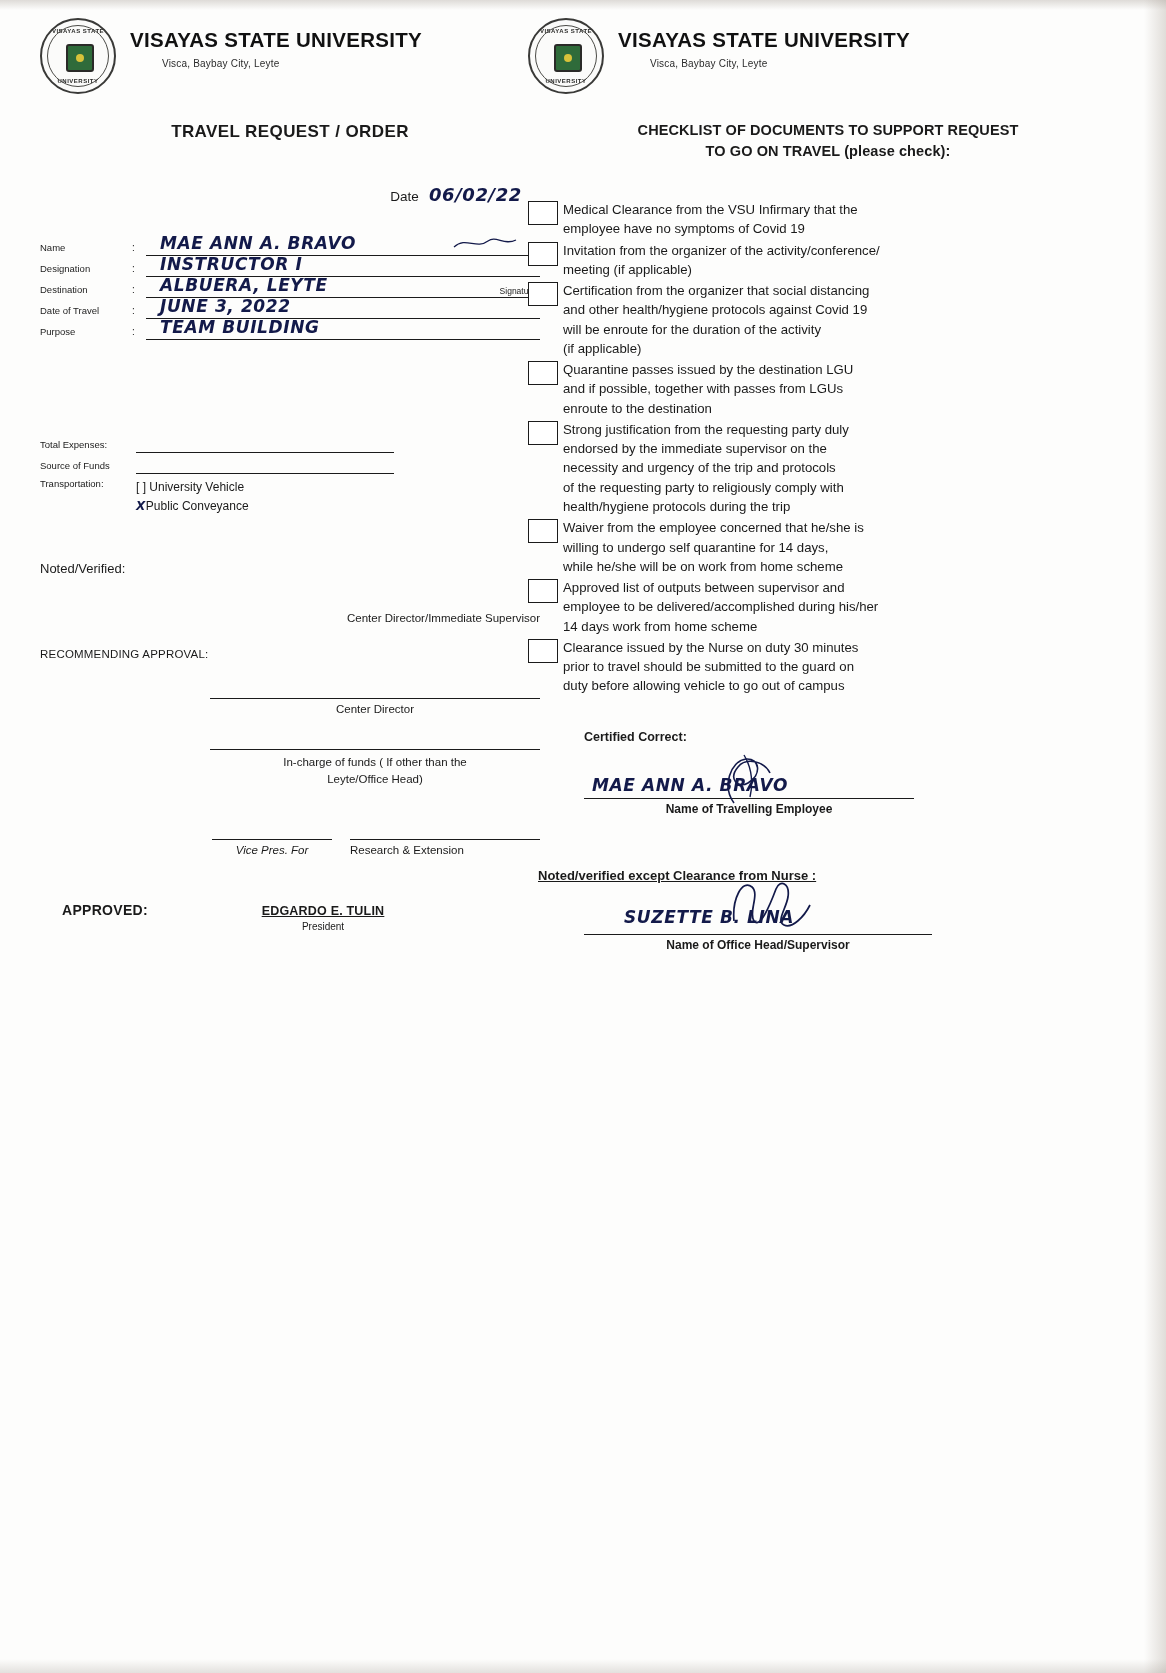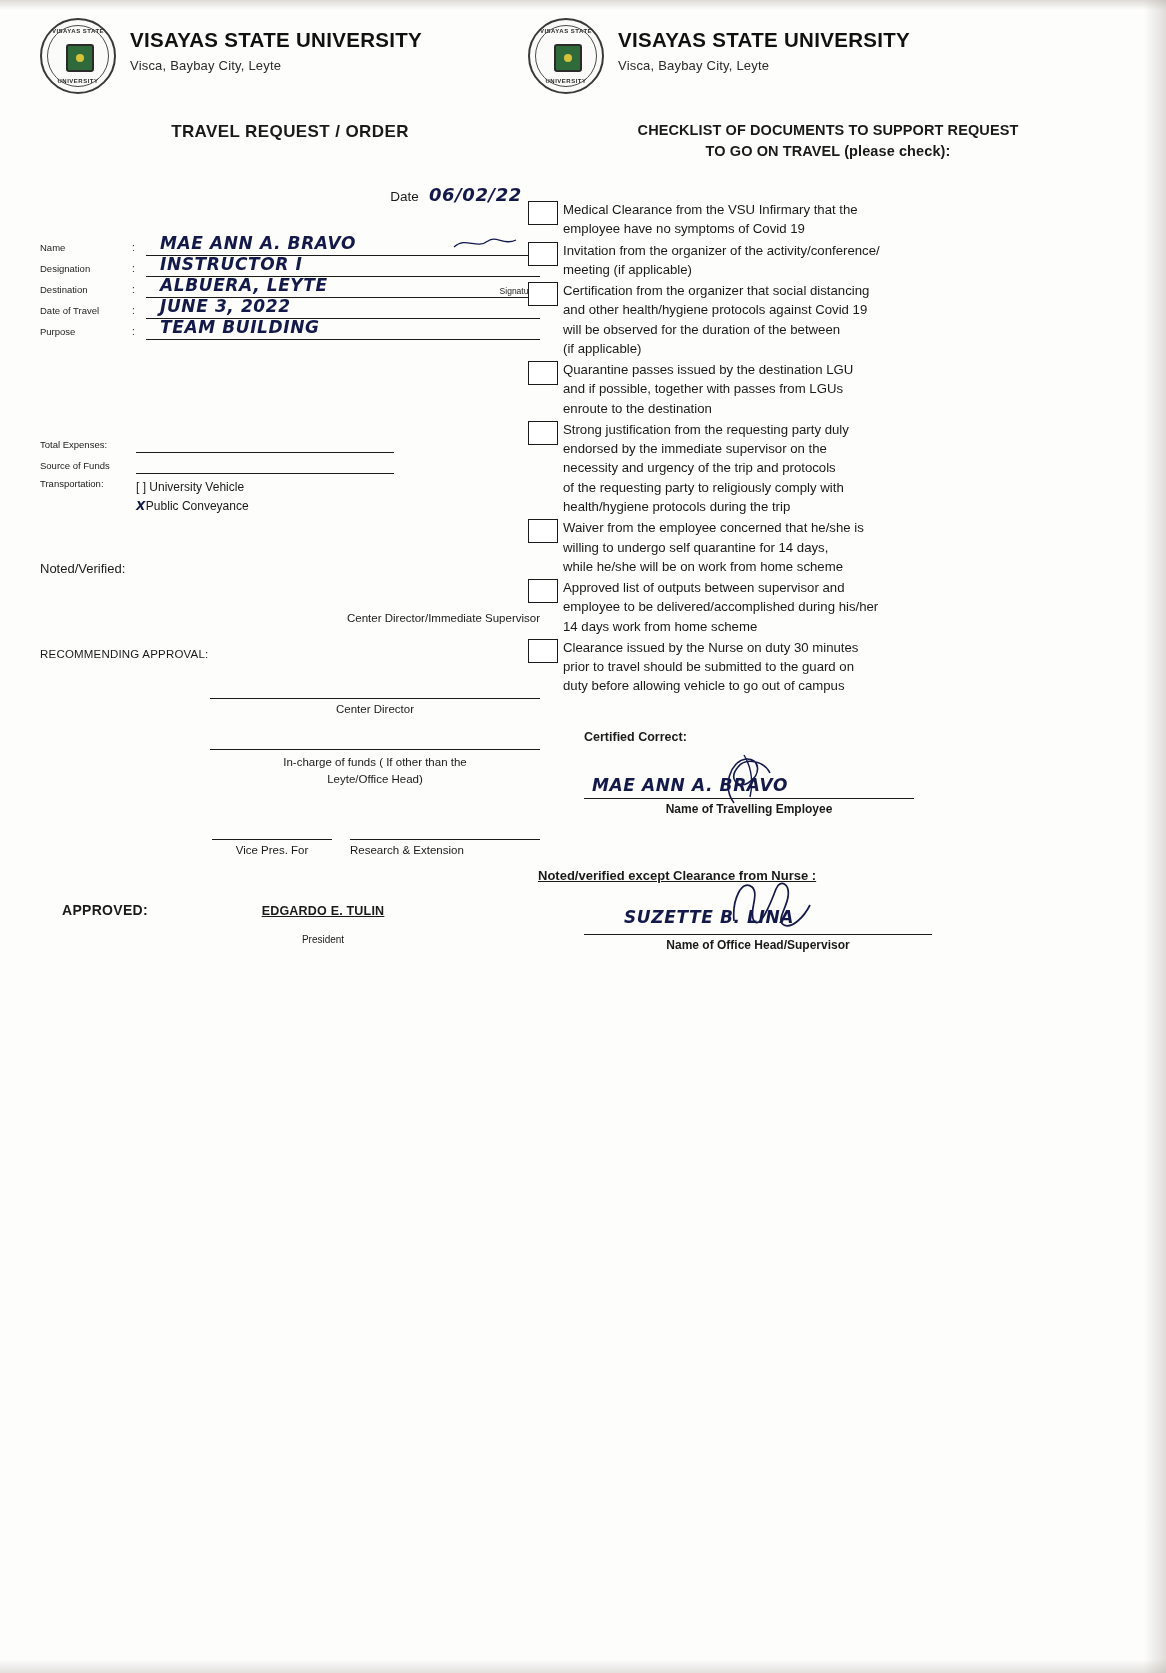--- a/index.html
+++ b/index.html
@@ -94,24 +94,25 @@
   .seal .seal-text-bottom { bottom: 8px; }
 
   .lh-text { padding-top: 10px; }
   .univ-name {
     font-size: 20.5px;
     font-weight: bold;
     letter-spacing: 0.3px;
     color: #111;
   }
   .univ-addr {
-    font-size: 13px;
+    font-size: 10px;
     color: #2b2b2b;
     margin-top: 6px;
     letter-spacing: 0.2px;
+    margin-left: 32px;
   }
 
   .doc-title {
     margin-top: 28px;
     font-size: 17px;
     font-weight: bold;
     text-align: center;
     letter-spacing: 0.4px;
   }
   .doc-title-right {
@@ -270,21 +271,21 @@
   }
   .vp-line { width: 120px; border-top: 1.4px solid #1b1b1b; }
   .vp-line2 { width: 190px; border-top: 1.4px solid #1b1b1b; }
   .vp-caps {
     display: flex;
     justify-content: flex-end;
     gap: 18px;
     margin-top: 4px;
     font-size: 11.5px;
   }
-  .vp-cap { width: 120px; text-align: center; }
+  .vp-cap { width: 120px; text-align: center; font-style: italic; }
   .vp-cap2 { width: 190px; text-align: left; }
 
   .approved-row {
     margin-top: 46px;
     position: relative;
     height: 52px;
   }
   .approved-label {
     position: absolute;
     left: 22px; top: 0;
@@ -299,21 +300,21 @@
     text-align: center;
   }
   .president-name {
     font-size: 12.5px;
     font-weight: bold;
     text-decoration: underline;
     letter-spacing: 0.2px;
   }
   .president-title {
     font-size: 10px;
-    margin-top: 16px;
+    margin-top: 3px;
   }
 
   
   .checklist {
     margin-top: 38px;
     position: relative;
   }
   .cl-item {
     display: flex;
     align-items: flex-start;
@@ -579,21 +580,21 @@
           <span class="line">Invitation from the organizer of the activity/conference/</span>
           <span class="line">meeting (if applicable)</span>
         </div>
       </div>
 
       <div class="cl-item">
         <div class="cl-box"></div>
         <div class="cl-text">
           <span class="line">Certification from the organizer that social distancing</span>
           <span class="line">and other health/hygiene protocols against Covid 19</span>
-          <span class="line">will be observed for the duration of the between</span>
+          <span class="line">will be enroute for the duration of the activity</span>
           <span class="line"> (if applicable)</span>
         </div>
       </div>
 
       <div class="cl-item">
         <div class="cl-box"></div>
         <div class="cl-text">
           <span class="line">Quarantine passes issued by the destination LGU</span>
           <span class="line">and if possible, together with passes from LGUs</span>
           <span class="line">enroute to the destination</span>

